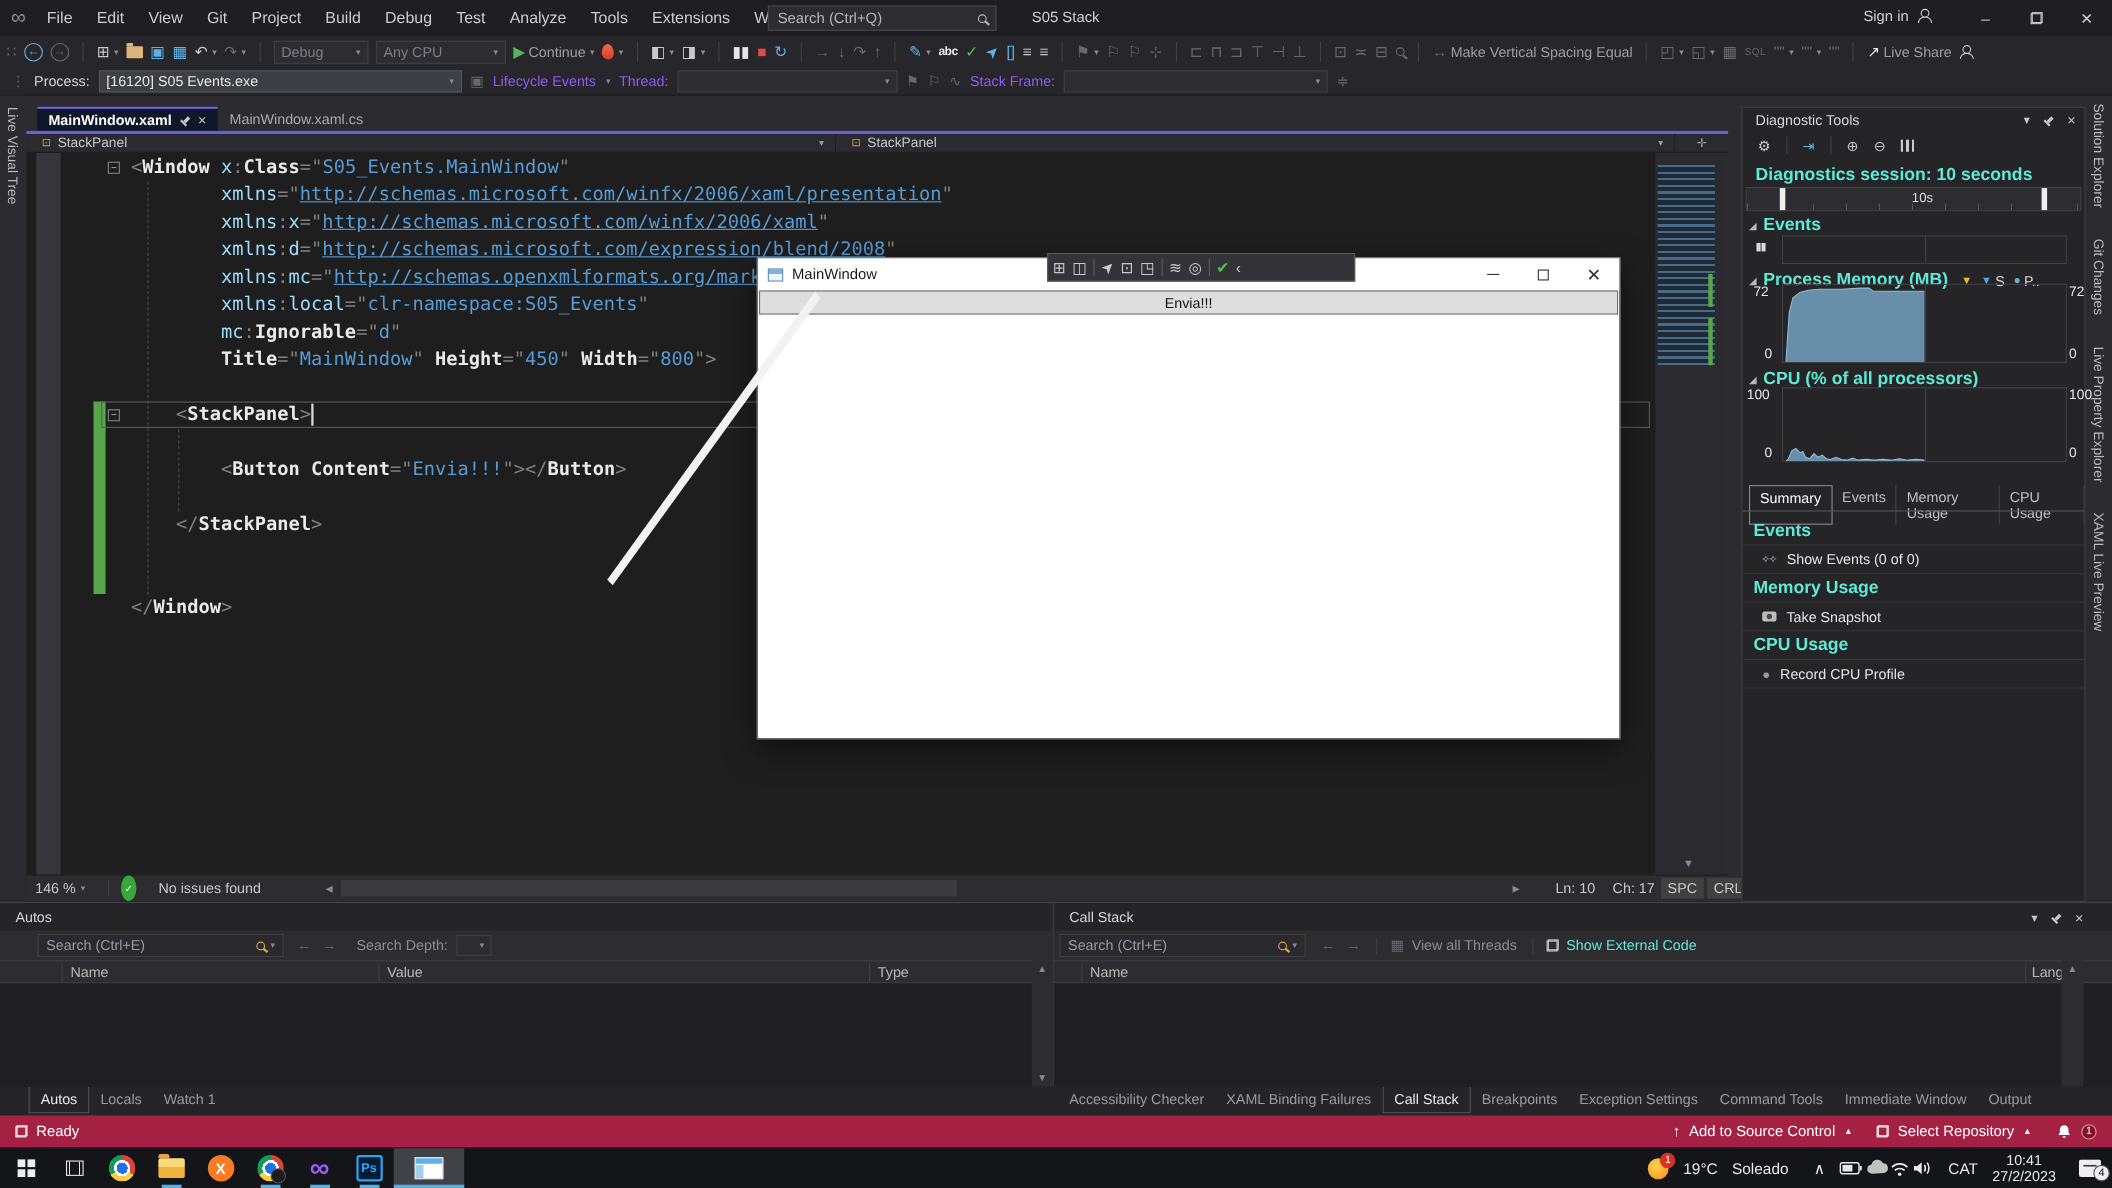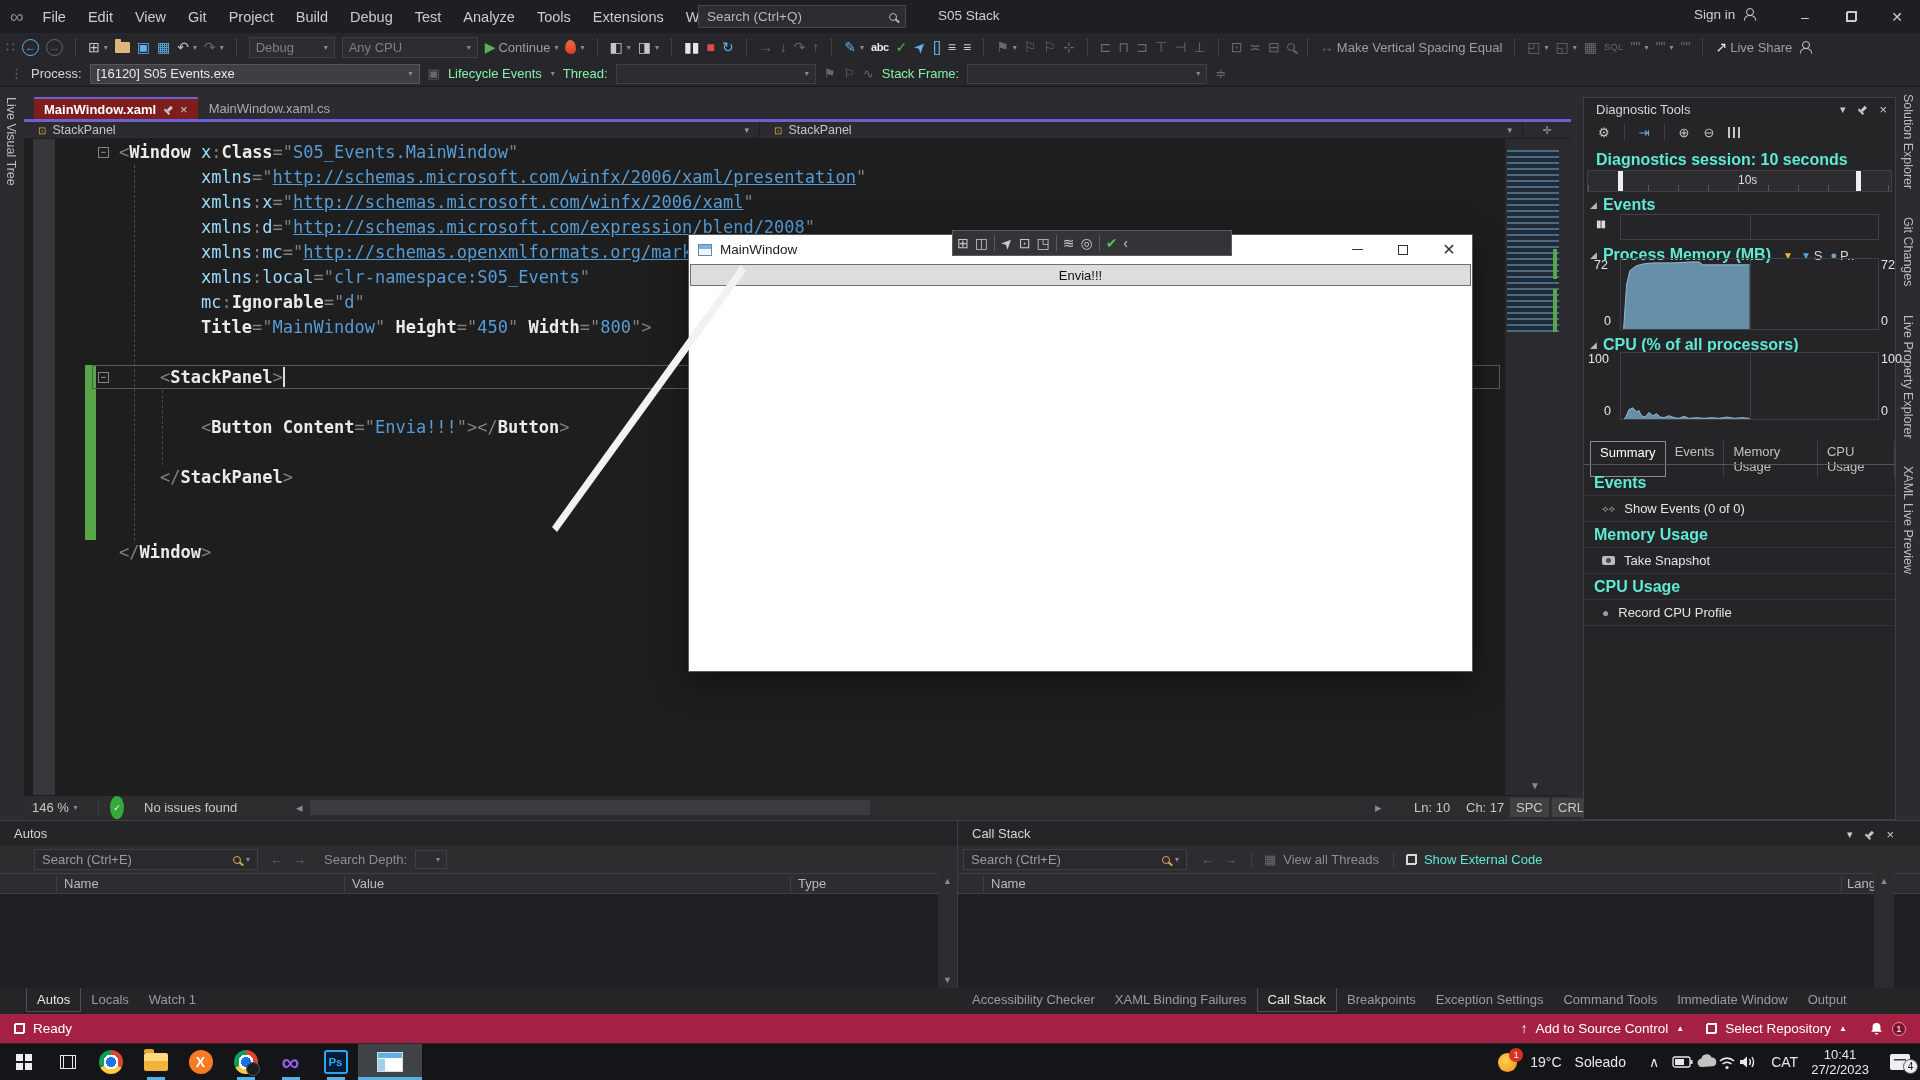--- a/index.html
+++ b/index.html
@@ -25,29 +25,29 @@
 .tiny .g{font-size:9px;letter-spacing:.5px}
 .abc .g{font-size:11px;letter-spacing:-.5px;font-weight:bold}
 .dd{font-size:8px;color:#8a8a92;margin-left:1px}
 .tsep{width:1px;height:18px;background:#3f3f46;margin:0 5px}
 .tcombo{height:21px;background:#2d2d31;border:1px solid #3f3f46;display:inline-flex;align-items:center;justify-content:space-between;padding:0 6px;color:#7e7e86;font-size:13px}
 .tlabel{font-size:13px;color:#9d9da4}
 
 #procbar{left:0;top:61px;width:1920px;height:26px;background:#27272b;border-bottom:1px solid #19191c;display:flex;align-items:center;font-size:13px;color:#cfcfcf;gap:8px;padding-left:10px}
 .pcombo{height:20px;background:#3e3f44;border:1px solid #55565c;display:inline-flex;align-items:center;justify-content:space-between;padding:0 6px;color:#e8e8e8;font-size:13px}
 .pcombo.empty{background:#2d2d31;border-color:#3f3f46}
-.plab{color:#d6d6d6}.plab.dim{color:#86efac}
+.plab{color:#d6d6d6}.plab.dim{color:#8b5cf6}
 
 #main{left:0;top:87px;width:1920px;height:927px;background:#2b2b30}
 #leftstrip{left:0;top:0;width:24px;height:927px;background:#2b2b30}
 #leftstrip span{writing-mode:vertical-rl;font-size:12.5px;color:#bdbdbd;margin-top:10px;margin-left:4px;display:inline-block}
 
 #tabrow{left:24px;top:10px;height:23px;display:flex}
 .etab{display:flex;align-items:center;padding:0 10px;font-size:13px;color:#ababab;gap:7px;margin-right:1px}
-.etab.active{background:#7f1d1d;border-top:2px solid #6c5fd3;color:#fff;font-weight:bold}
+.etab.active{background:#0f172a;border-top:2px solid #6c5fd3;color:#fff;font-weight:bold}
 .etab:not(.active) .ticons{visibility:hidden}
 .ticons{display:inline-flex;gap:7px;align-items:center;color:#c8c8c8;font-weight:normal}
 #purpleline{left:24px;top:32px;width:1547px;height:2.5px;background:#6c5fd3}
 
 #breadcrumb{left:24px;top:35px;width:1547px;height:17px;background:#2b2b2f;border-bottom:1px solid #1e1e22;display:flex;font-size:12.5px;color:#c6c6c6}
 .bcpane{display:flex;align-items:center;gap:6px;padding-left:14px;position:relative;border-right:1px solid #1e1e22}
 .bcpane .caret{position:absolute;right:10px;color:#9a9aa2;font-size:9px}
 .bcel{color:#c8a54b;font-size:10px}
 #bcsplit{width:48px;display:flex;align-items:center;justify-content:center;color:#9a9aa2;font-size:11px}
 
@@ -253,21 +253,21 @@
       </span>
       <span class="tbtn dim">
         <span class="g">↷</span>
         <span class="dd">▾</span>
       </span>
       <div class="tsep"></div>
       <div class="tcombo" style="width: 86px;">
         <span>Debug</span>
         <span class="dd">▾</span>
       </div>
-      <div class="tcombo" style="width: 136px; gap: 29px;">
+      <div class="tcombo" style="width: 118px; gap: 29px;">
         <span>Any CPU</span>
         <span class="dd">▾</span>
       </div>
       <span class="tbtn green">
         <span class="g">▶</span>
         <span class="tlabel">Continue</span>
         <span class="dd">▾</span>
       </span>
       <span class="tbtn ">
         <span class="i-flame"></span>

